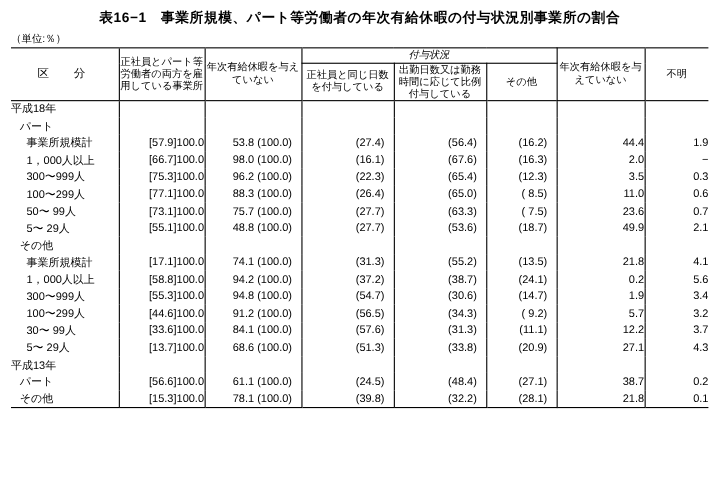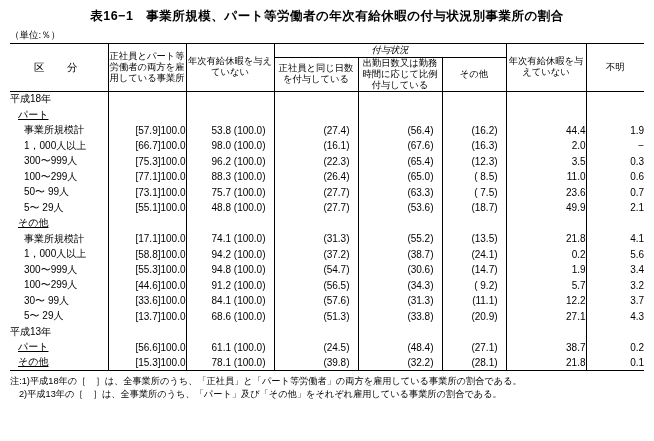--- a/index.html
+++ b/index.html
@@ -60,21 +60,21 @@
     text-align: center;
     letter-spacing: 6px;
     font-size: 10.5px;
   }
   .row-h { height: 15.5px; margin-left: 40px; }
   .cat {
     font-size: 10px;
     padding-left: 2px;
     white-space: nowrap;
   }
-  .cat.ind1 { padding-left: 8px; text-decoration: underline; }
+  .cat.ind1 { padding-left: 8px; }
   .cat.ind2 { padding-left: 14px; }
   .num {
     text-align: right;
     padding-right: 4px;
     font-size: 10px;
     white-space: nowrap;
   }
   .num.wide { padding-right: 8px; }
   .notes {
     margin-top: 4px;
@@ -296,18 +296,14 @@
           <td class="num bl wide bb">78.1 (100.0)</td>
           <td class="num bl wide bb">(39.8)</td>
           <td class="num bl wide bb">(32.2)</td>
           <td class="num bl br wide bb">(28.1)</td>
           <td class="num bl bb">21.8</td>
           <td class="num bl bb">0.1</td>
         </tr>
       </tbody>
   </table>
 
-  <div class="notes">
-    <div>注:1)平成18年の［　］は、全事業所のうち、「正社員」と「パート等労働者」の両方を雇用している事業所の割合である。</div>
-    <div class="note2">2)平成13年の［　］は、全事業所のうち、「パート」及び「その他」をそれぞれ雇用している事業所の割合である。</div>
-  </div>
 
 </div>
 
 </body></html>

